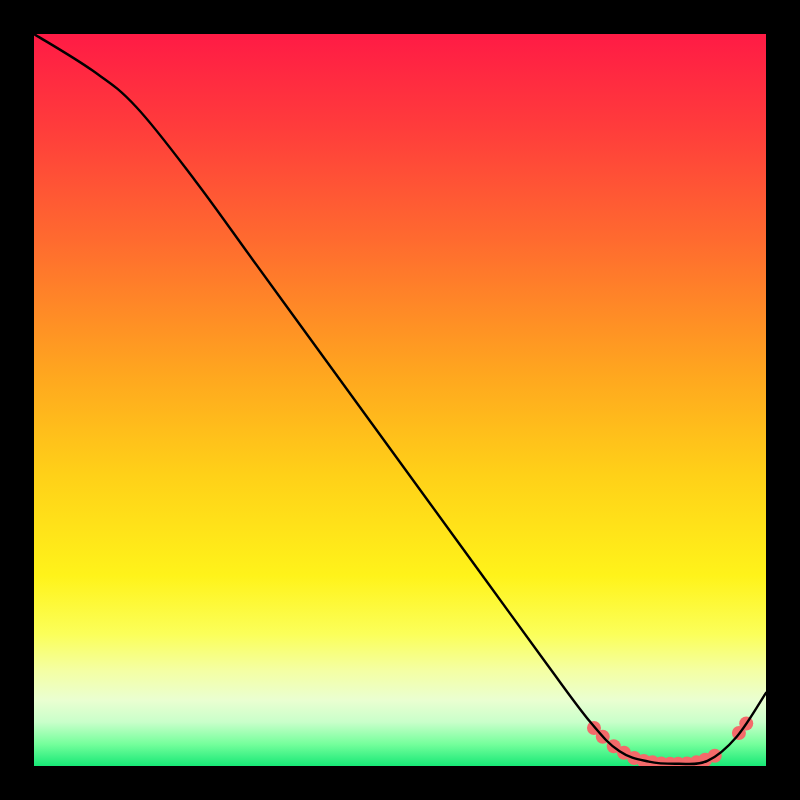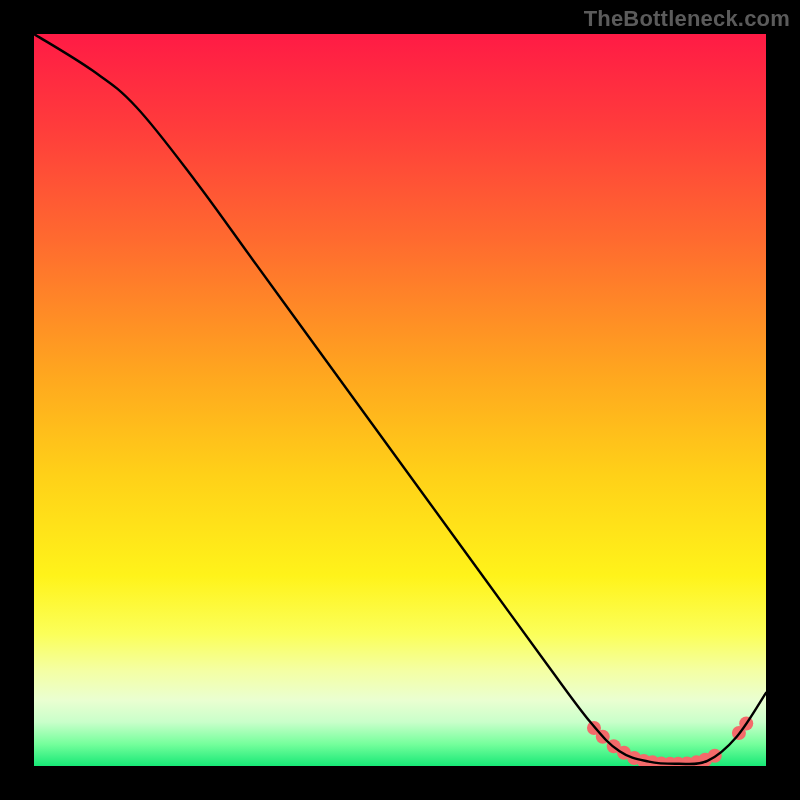--- a/index.html
+++ b/index.html
@@ -71,21 +71,20 @@
     top: 0;
     width: 100%;
     height: 100%;
     z-index: 3;
   }
 </style>
 </head>
 <body>
 
 <div class="frame">
-  <div class="watermark">TheBottleneck.com</div>
 
   <div class="plot">
     <div class="gradient">
       <div class="layer main"></div>
     </div>
 
     <svg class="curve" viewBox="0 0 732 732" preserveAspectRatio="none">
       <g id="marker-dots">
           <circle cx="559.98" cy="693.94" r="7" fill="#f46a6a"></circle>
           <circle cx="568.76" cy="702.72" r="7" fill="#f46a6a"></circle>

